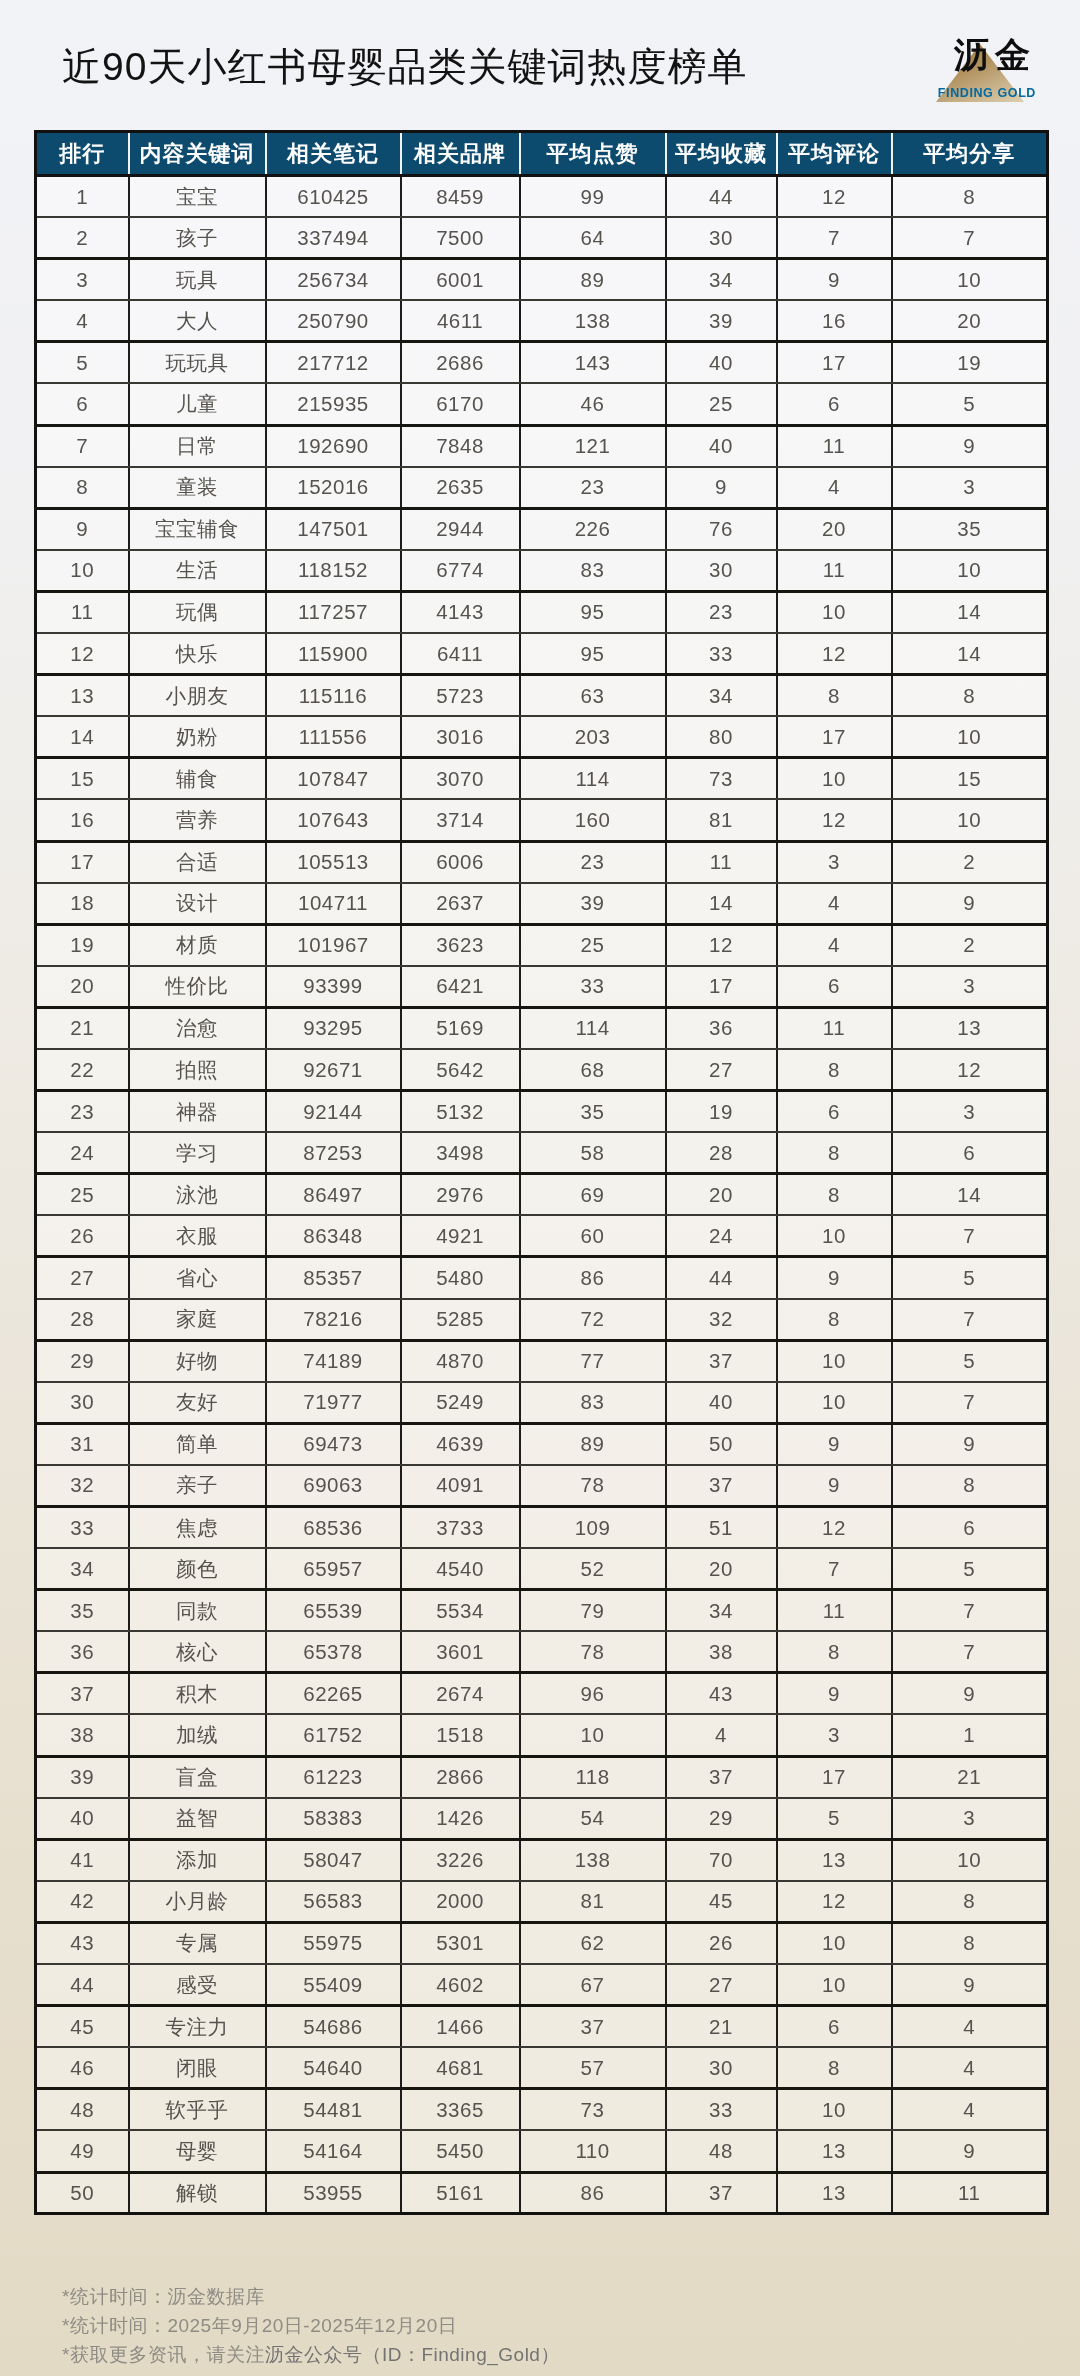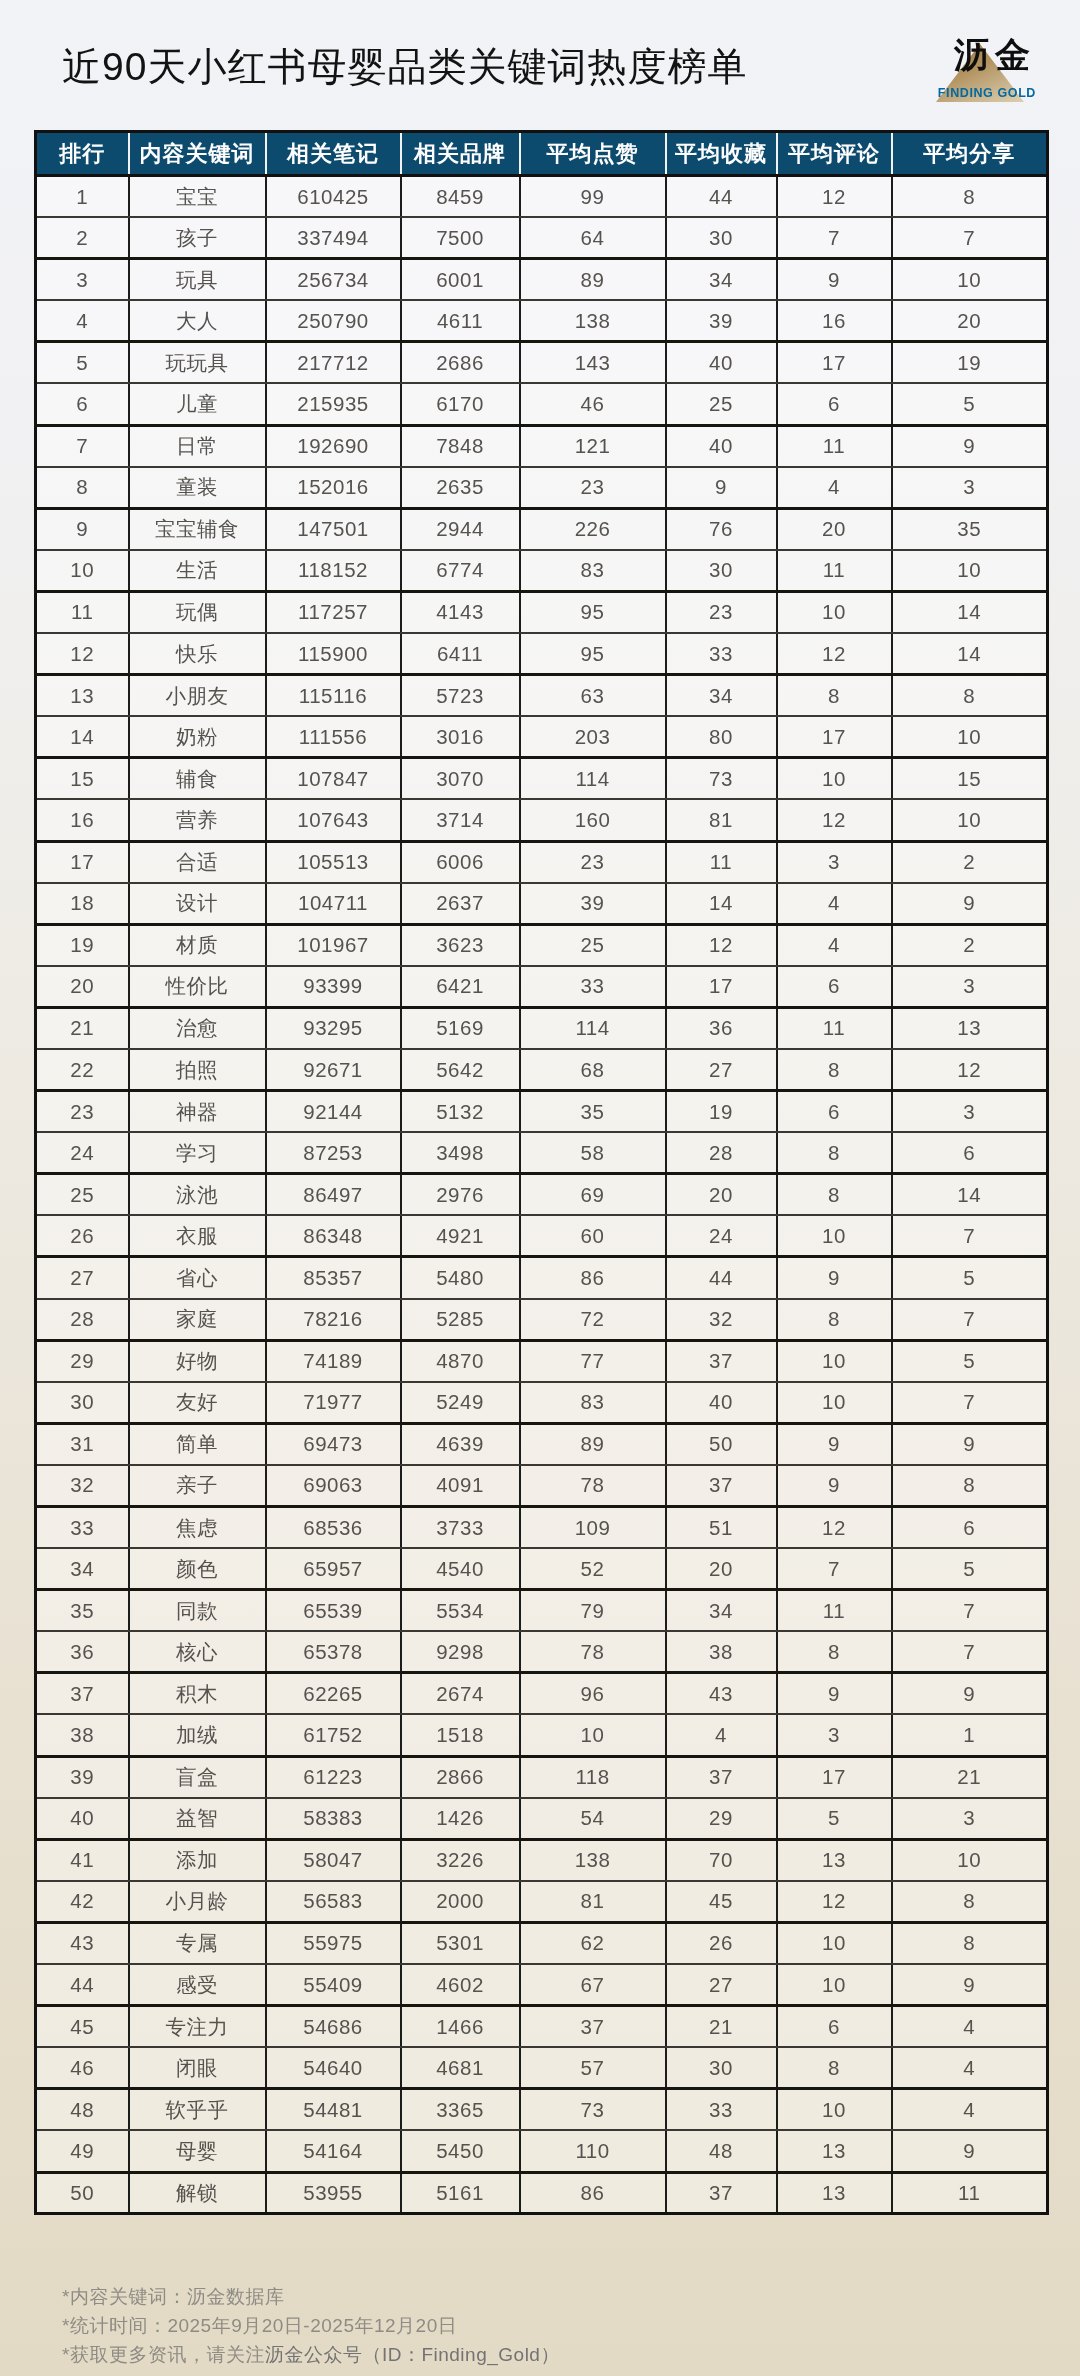--- a/index.html
+++ b/index.html
@@ -486,21 +486,21 @@
         <td>5534</td>
         <td>79</td>
         <td>34</td>
         <td>11</td>
         <td>7</td>
       </tr>
       <tr>
         <td>36</td>
         <td>核心</td>
         <td>65378</td>
-        <td>9298</td>
+        <td>3601</td>
         <td>78</td>
         <td>38</td>
         <td>8</td>
         <td>7</td>
       </tr>
       <tr>
         <td>37</td>
         <td>积木</td>
         <td>62265</td>
         <td>2674</td>
@@ -626,16 +626,16 @@
         <td>5161</td>
         <td>86</td>
         <td>37</td>
         <td>13</td>
         <td>11</td>
       </tr>
     </tbody>
 </table>
 
 <div class="footnotes">
-  <div>*内容关键词：沥金数据库</div>
+  <div>*统计时间：沥金数据库</div>
   <div>*统计时间：2025年9月20日-2025年12月20日</div>
   <div><span>*获取更多资讯，请关注</span><span class="gold">沥金公众号</span><span class="gold">（ID：Finding_Gold）</span></div>
 </div>
 
 </body></html>

